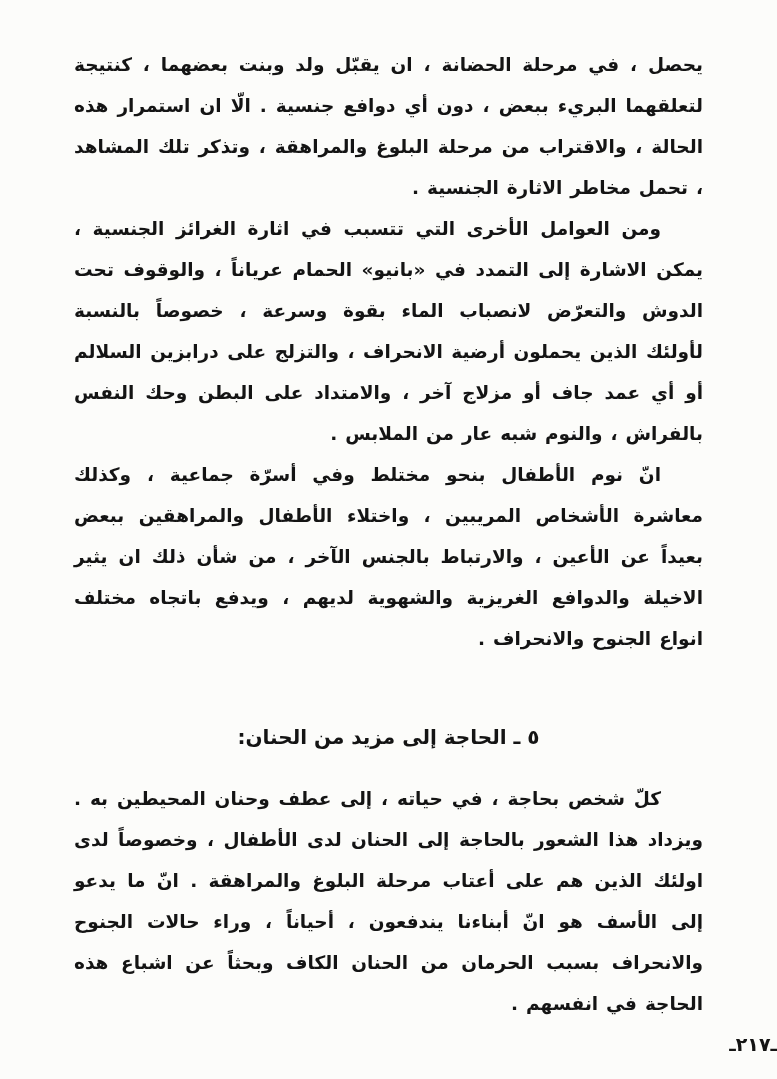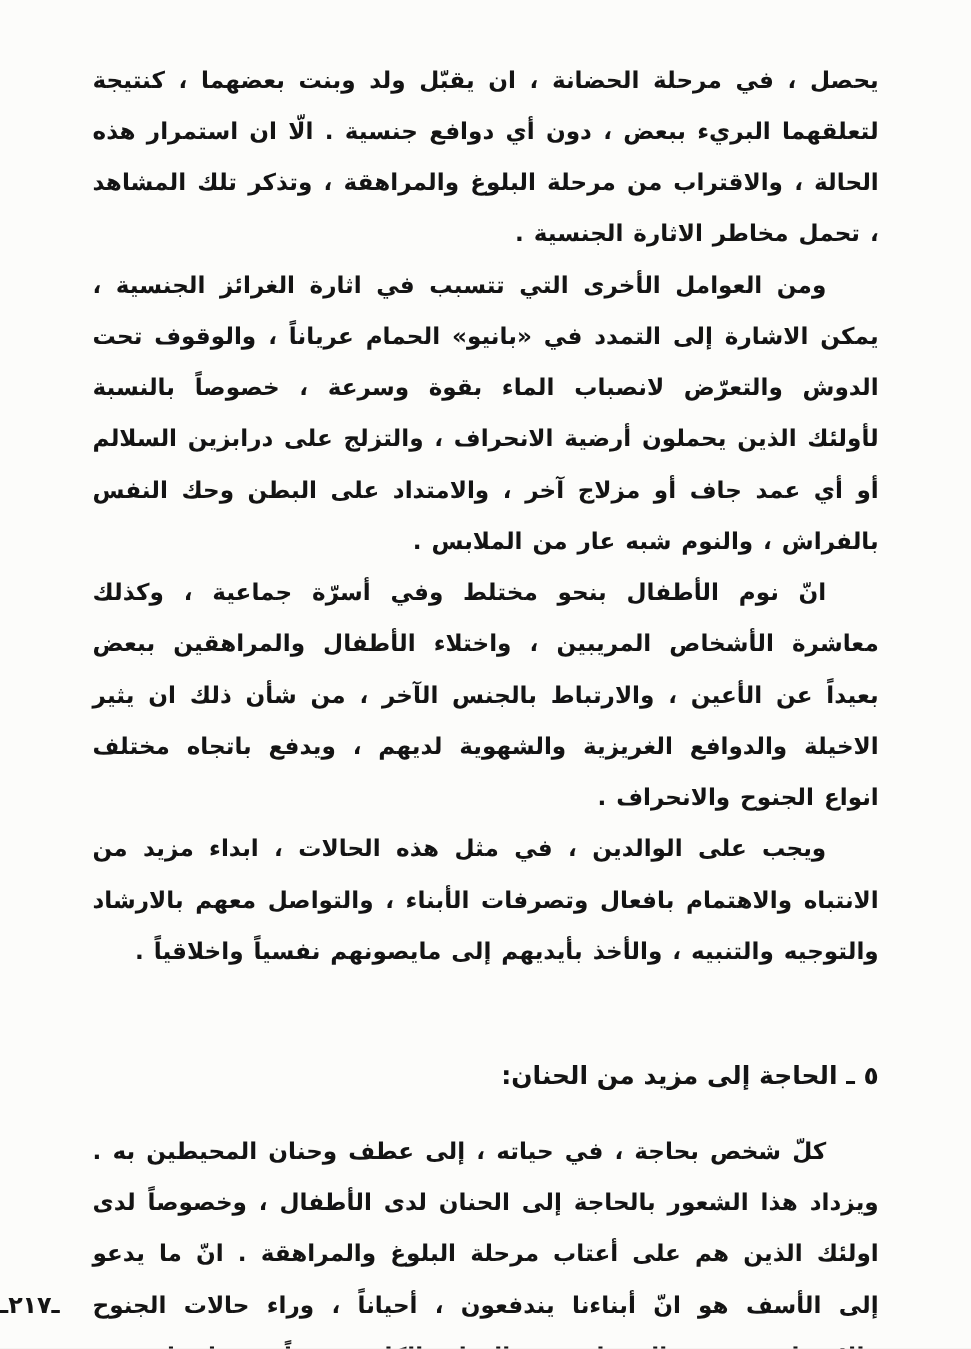--- a/index.html
+++ b/index.html
@@ -34,42 +34,41 @@
     word-spacing: 1.5px;
   }
   .para.no-indent {
     text-indent: 0;
   }
   .section-heading {
     margin: 58px 0 0 0;
     font-size: 20px;
     font-weight: 800;
     line-height: 41px;
-    text-align: right;
+    text-align: center;
   }
   .para.section-body {
     margin-top: 20px;
   }
   .page-number {
     position: absolute;
     bottom: 24px;
     left: 0;
     right: 0;
-    text-align: left;
+    text-align: right;
     font-size: 19px;
     font-weight: 800;
     letter-spacing: 1px;
   }
 </style>
 </head>
 <body>
 
 <div class="page">
   <main class="text-block">
     <p class="para no-indent">يحصل ، في مرحلة الحضانة ، ان يقبّل ولد وبنت بعضهما ، كنتيجة لتعلقهما البريء ببعض ، دون أي دوافع جنسية . الّا ان استمرار هذه الحالة ، والاقتراب من مرحلة البلوغ والمراهقة ، وتذكر تلك المشاهد ، تحمل مخاطر الاثارة الجنسية .</p>
     <p class="para">ومن العوامل الأخرى التي تتسبب في اثارة الغرائز الجنسية ، يمكن الاشارة إلى التمدد في «بانيو» الحمام عرياناً ، والوقوف تحت الدوش والتعرّض لانصباب الماء بقوة وسرعة ، خصوصاً بالنسبة لأولئك الذين يحملون أرضية الانحراف ، والتزلج على درابزين السلالم أو أي عمد جاف أو مزلاج آخر ، والامتداد على البطن وحك النفس بالفراش ، والنوم شبه عار من الملابس .</p>
     <p class="para">انّ نوم الأطفال بنحو مختلط وفي أسرّة جماعية ، وكذلك معاشرة الأشخاص المريبين ، واختلاء الأطفال والمراهقين ببعض بعيداً عن الأعين ، والارتباط بالجنس الآخر ، من شأن ذلك ان يثير الاخيلة والدوافع الغريزية والشهوية لديهم ، ويدفع باتجاه مختلف انواع الجنوح والانحراف .</p>
-    <p class="para">ويجب على الوالدين ، في مثل هذه الحالات ، ابداء مزيد من الانتباه والاهتمام بافعال وتصرفات الأبناء ، والتواصل معهم بالارشاد والتوجيه والتنبيه ، والأخذ بأيديهم إلى مايصونهم نفسياً واخلاقياً .</p>
     <h2 class="section-heading">٥ ـ الحاجة إلى مزيد من الحنان:</h2>
     <p class="para section-body">كلّ شخص بحاجة ، في حياته ، إلى عطف وحنان المحيطين به . ويزداد هذا الشعور بالحاجة إلى الحنان لدى الأطفال ، وخصوصاً لدى اولئك الذين هم على أعتاب مرحلة البلوغ والمراهقة . انّ ما يدعو إلى الأسف هو انّ أبناءنا يندفعون ، أحياناً ، وراء حالات الجنوح والانحراف بسبب الحرمان من الحنان الكاف وبحثاً عن اشباع هذه الحاجة في انفسهم .</p>
   </main>
   <footer class="page-number">ـ٢١٧ـ</footer>
 </div>
 
 </body></html>

